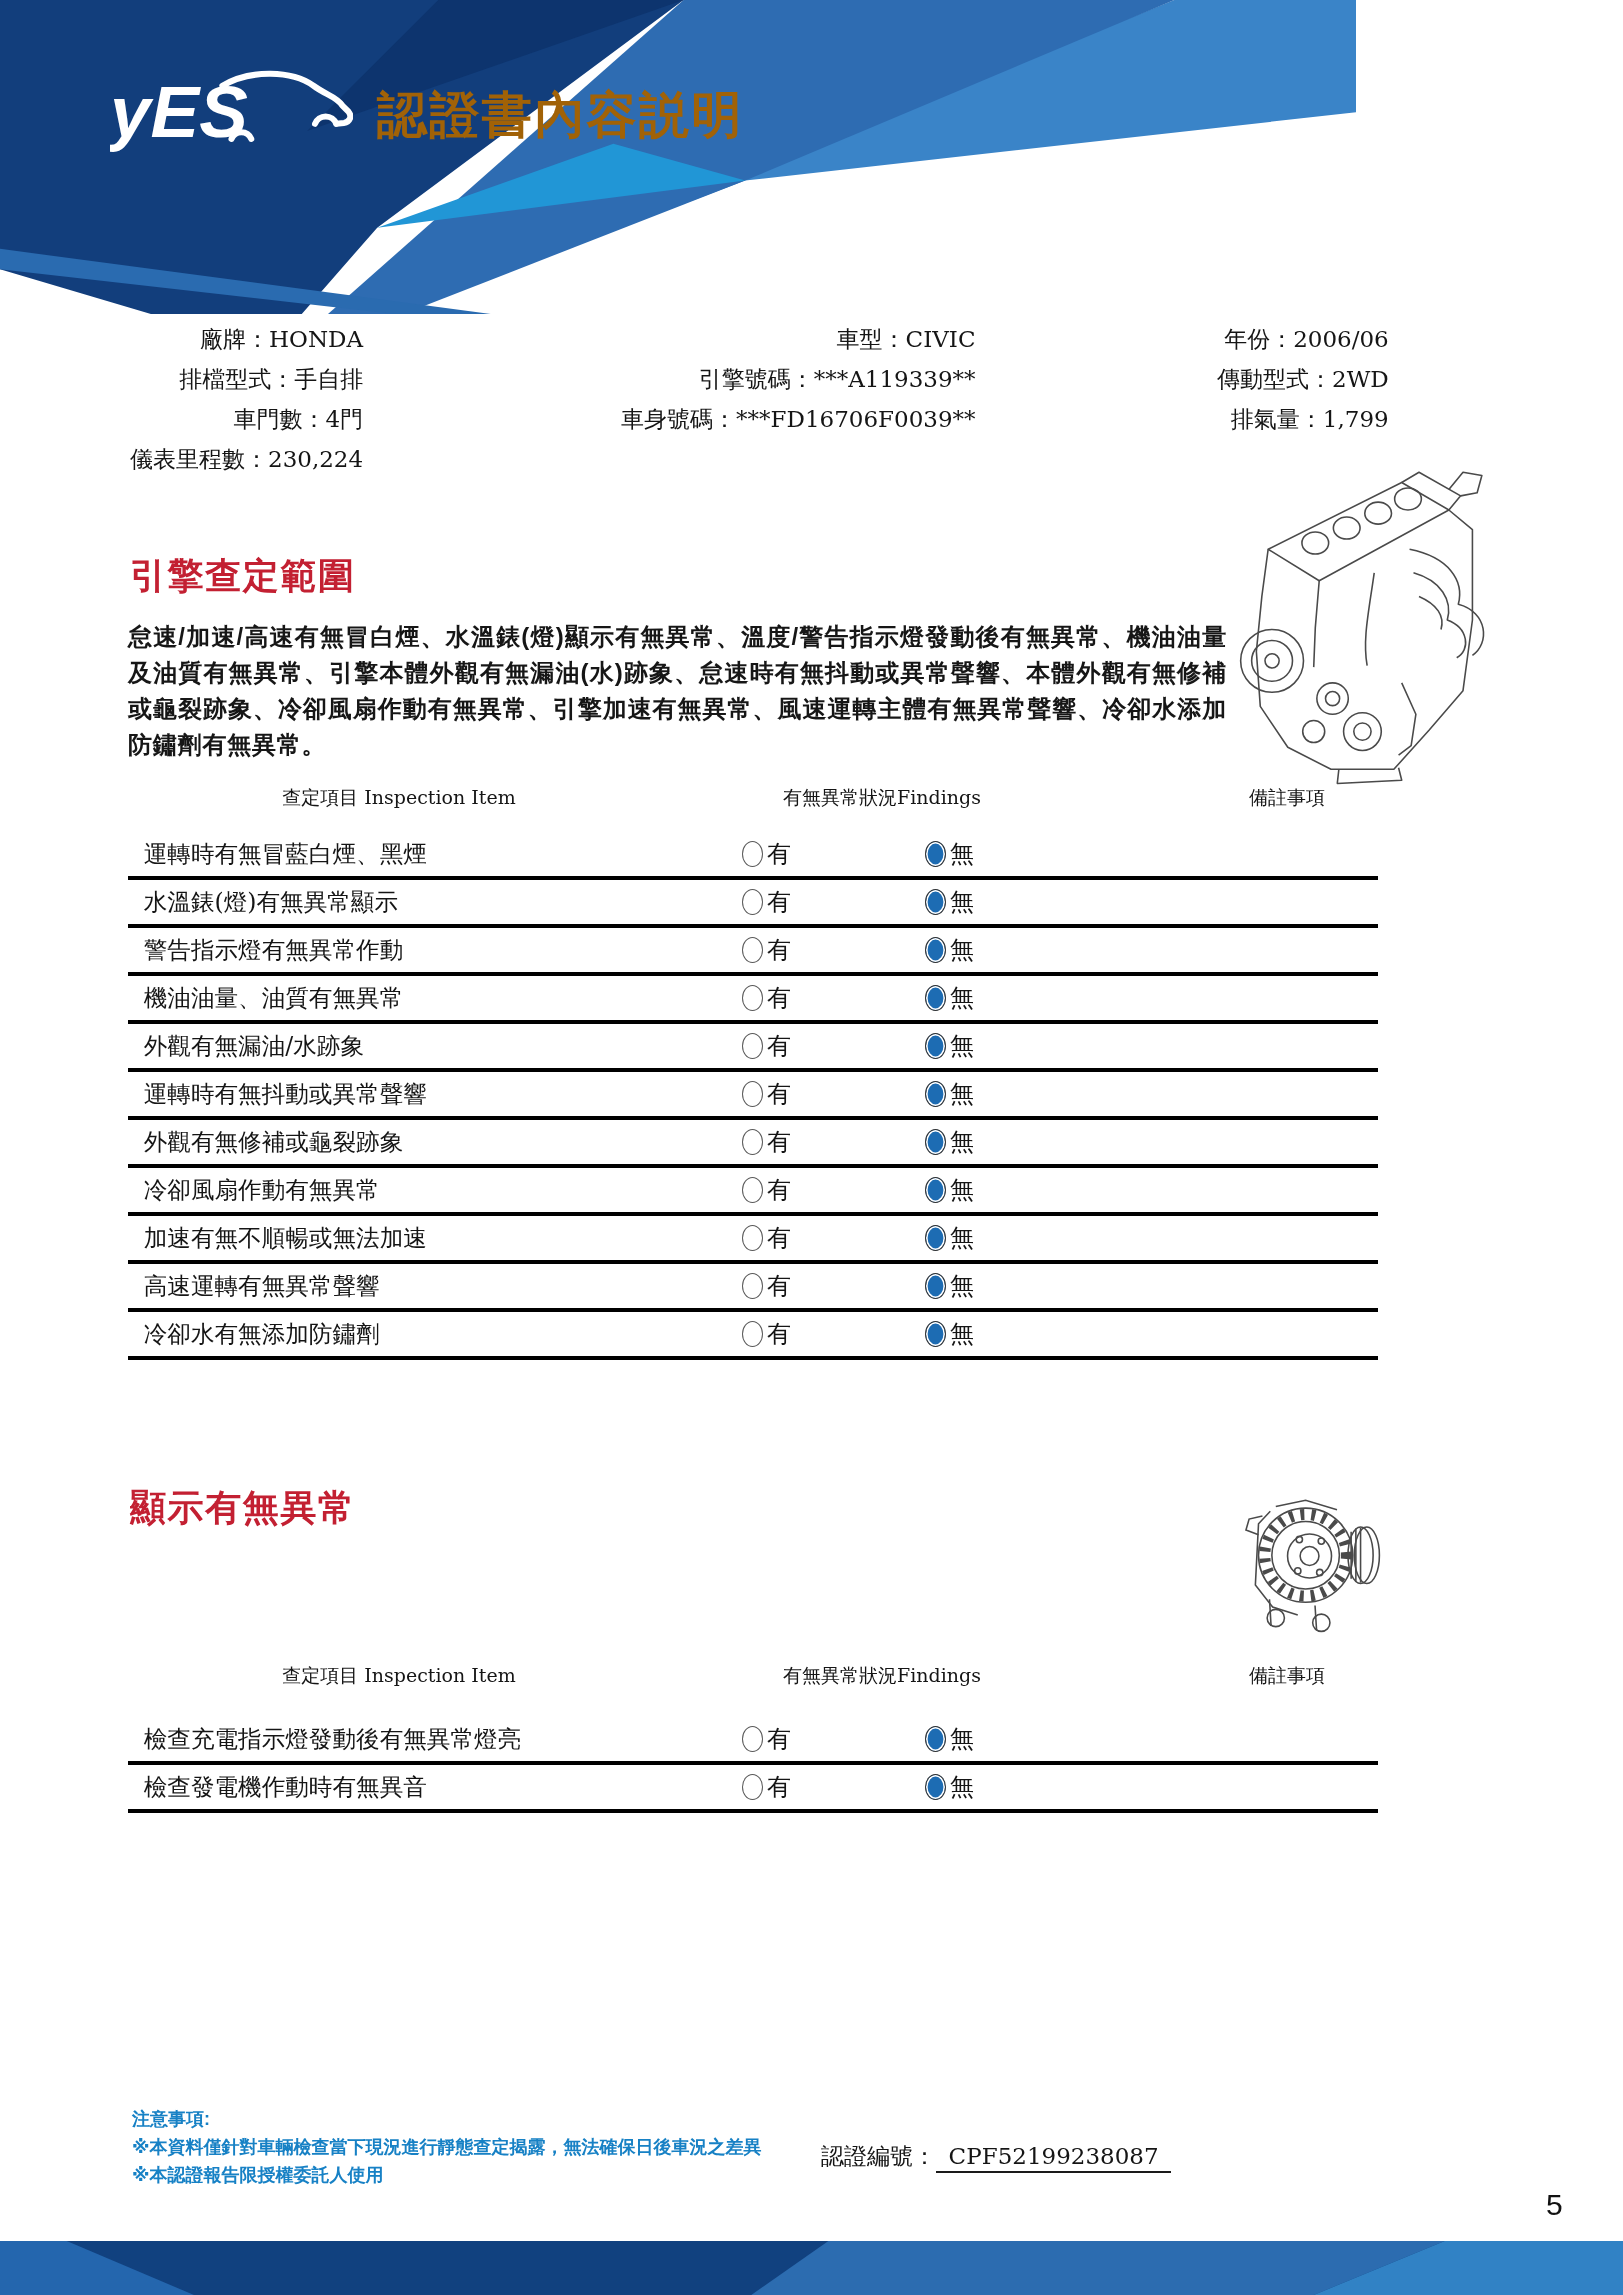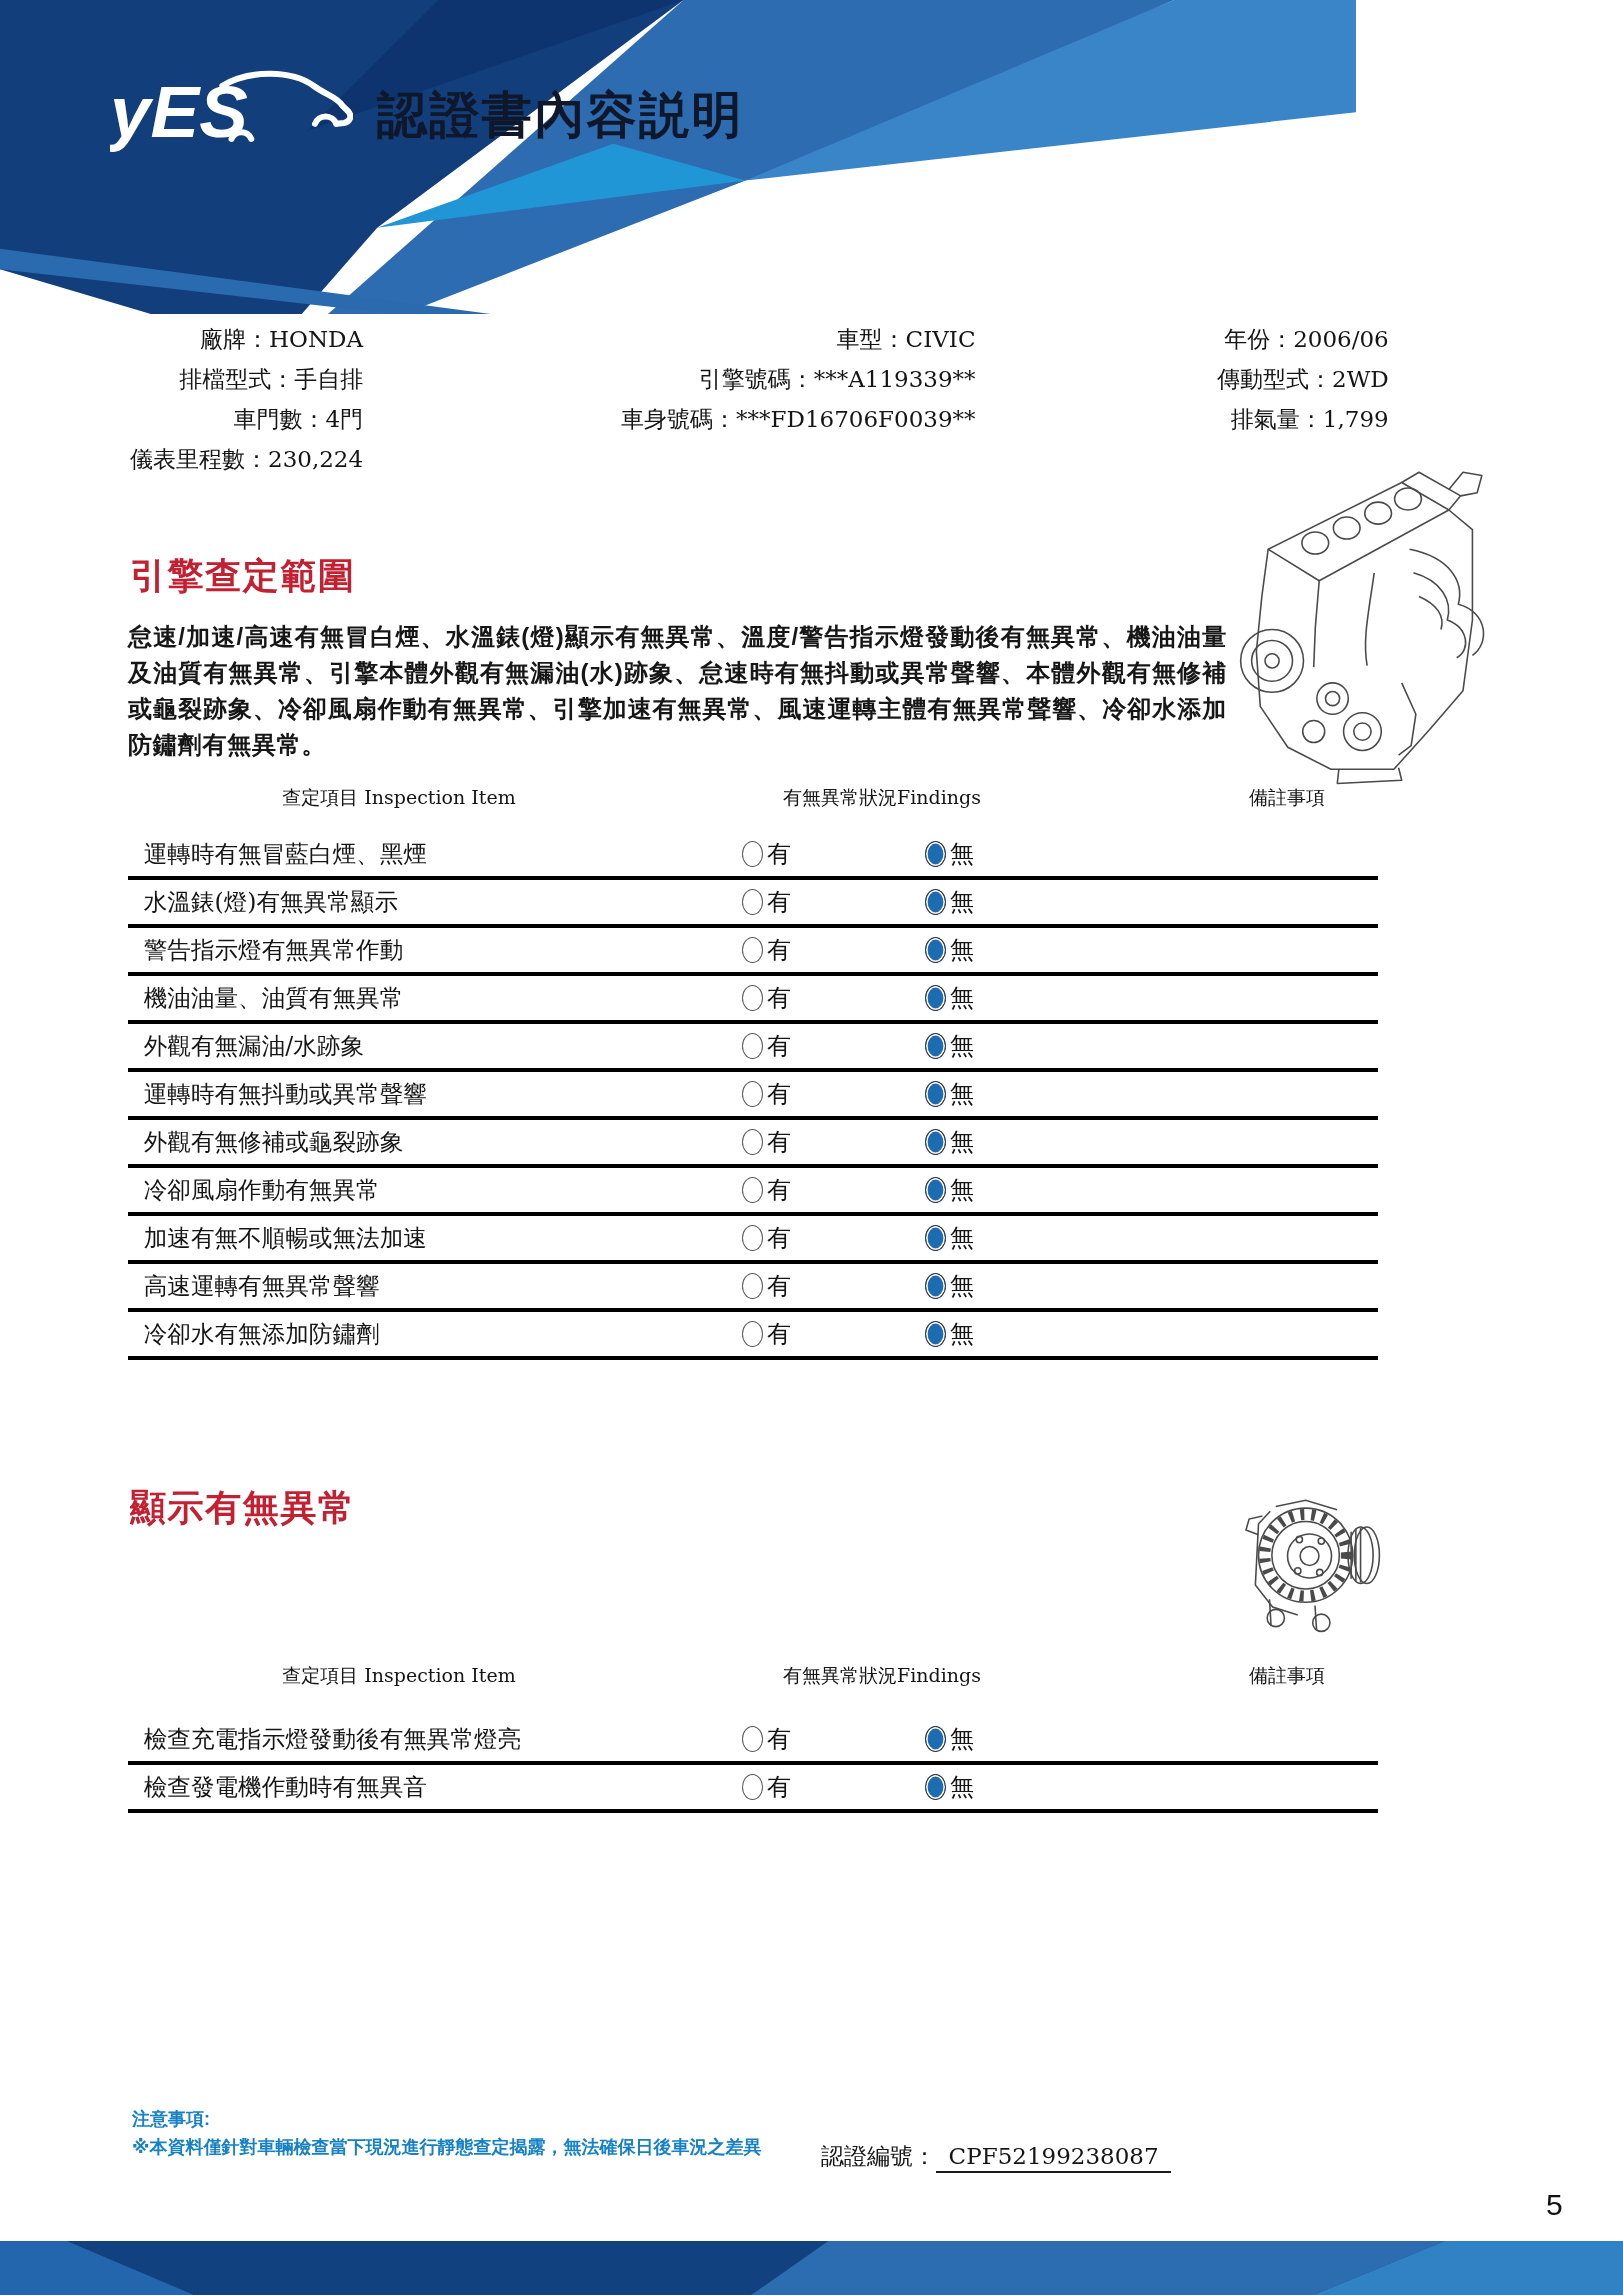--- a/index.html
+++ b/index.html
@@ -9,21 +9,21 @@
     margin:0 auto; overflow:hidden;
     font-family:"DejaVu Serif","Liberation Serif",serif; color:#151515;
   }
   
   .hdr { position:absolute; left:0; top:0; width:1356px; height:314px;text-decoration:underline; }
   .hdr svg.bg { position:absolute; left:0; top:0; width:100%; height:100%; display:block; }
   .logo { position:absolute; left:110px; top:63px; width:243px; height:90px; }
   .hdr-title {
     position:absolute; left:377px; top:82px;
     font-family:"Liberation Sans","DejaVu Sans",sans-serif;
-    font-size:50px; font-weight:bold; color:#0f172a; letter-spacing:2.4px; white-space:nowrap;
+    font-size:50px; font-weight:bold; color:#a16207; letter-spacing:2.4px; white-space:nowrap;
   }
   
   .vcol { position:absolute; top:319px; font-size:23px; white-space:nowrap;text-align:right; }
   .vcol .vline { height:40px; line-height:40px; }
   .vcol1 { left:130px; } .vcol2 { left:605px;margin-left:16px; } .vcol3 { left:1217px; }
   
   .sec-title {
     position:absolute; left:130px;
     font-family:"Liberation Sans","DejaVu Sans",sans-serif;
     font-size:36px; font-weight:bold; color:#c32032; letter-spacing:1.6px; white-space:nowrap;
@@ -342,20 +342,21 @@
             <span class="rc"></span>
             <span class="rl">無</span>
           </span>
         </div>
       </div>
   </div>
 
   <div class="notes">
     <div>注意事項:</div>
     <div>※本資料僅針對車輛檢查當下現況進行靜態查定揭露，無法確保日後車況之差異</div>
+    <div>※本認證報告限授權委託人使用</div>
   </div>
 
   <div class="cert">
     <span>認證編號：</span><span class="num">CPF52199238087</span>
   </div>
 
   <div class="pagenum">5</div>
 
   <div class="band">
     <svg viewBox="0 0 2067 70" preserveAspectRatio="none">

